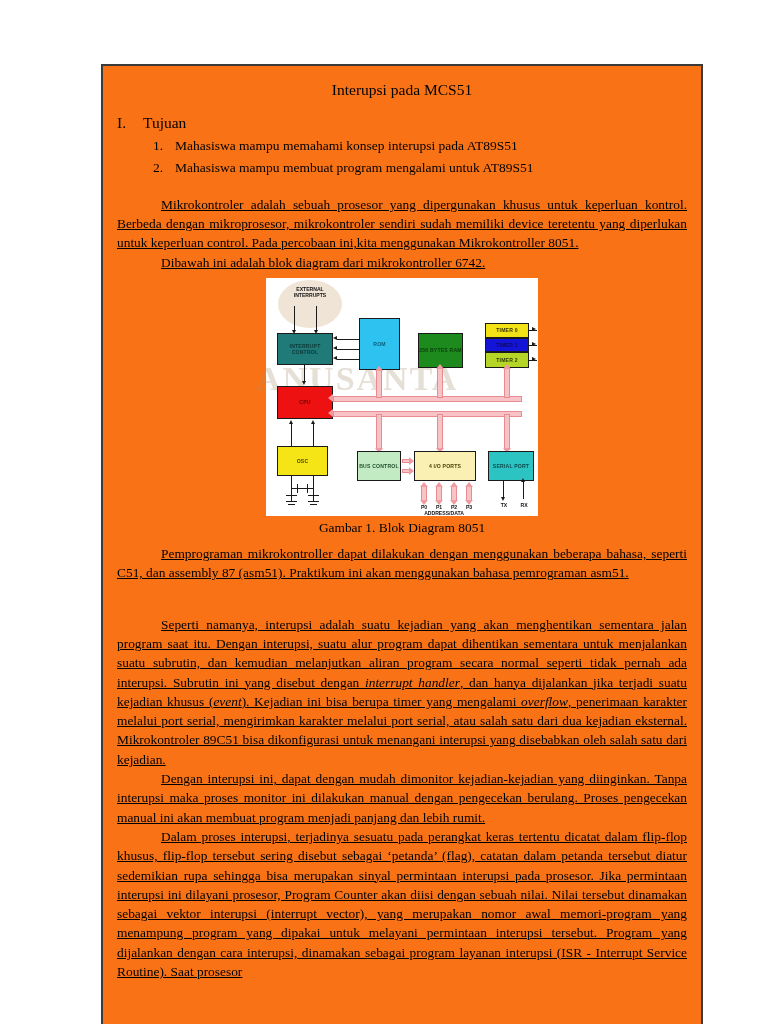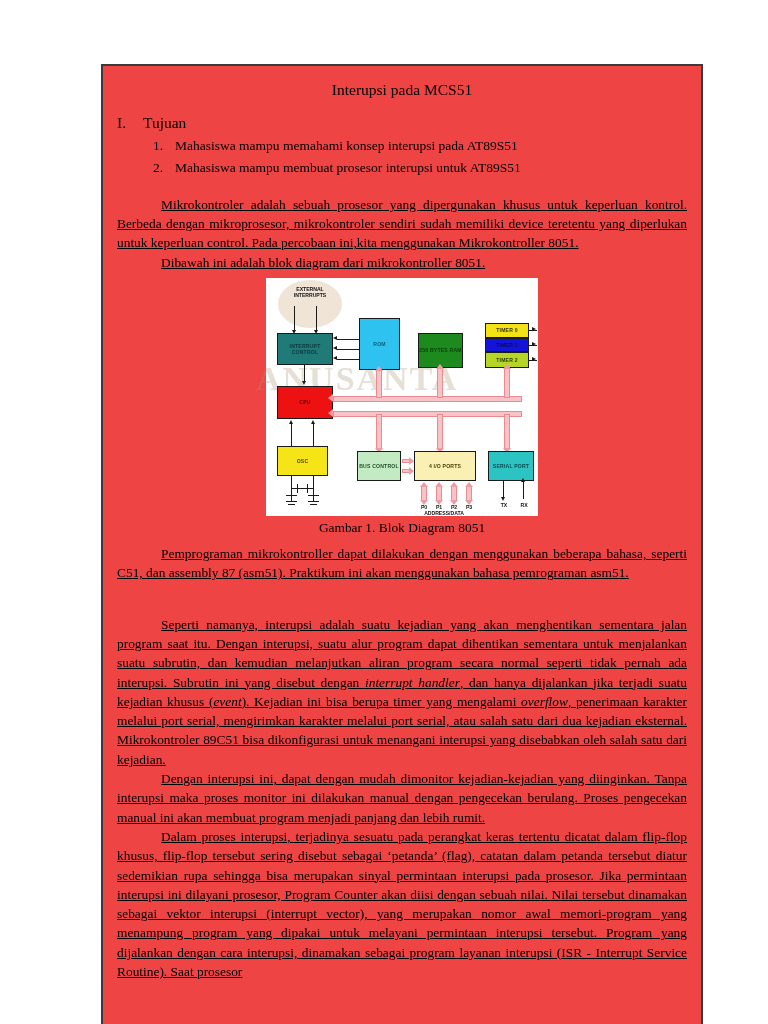--- a/index.html
+++ b/index.html
@@ -27,21 +27,21 @@
     left: 0; top: 0;
     width: 768px; height: 1024px;
     background: #ffffff;
   }
   .doc-page {
     position: absolute;
     left: 101px;
     top: 64px;
     width: 602px;
     height: 960px;
-    background: #ef4444;
+    background: #f97316;
     border-left: 2px solid #3a3a3a;
     border-top: 2px solid #3a3a3a;
     border-right: 2px solid #3a3a3a;
     border-bottom: none;
     box-sizing: border-box;
     padding: 10px 14px 0 14px;
     overflow: hidden;
   }
   .doc-title {
     text-align: center;
@@ -225,29 +225,29 @@
       <span>Tujuan</span>
     </div>
 
     <ul class="num-list">
       <li>
         <span class="li-num">1.</span>
         <span>Mahasiswa mampu memahami konsep interupsi pada AT89S51</span>
       </li>
       <li>
         <span class="li-num">2.</span>
-        <span>Mahasiswa mampu membuat prosesor interupsi untuk AT89S51</span>
+        <span>Mahasiswa mampu membuat program mengalami untuk AT89S51</span>
       </li>
     </ul>
 
     <div class="gap-md"></div>
 
 
     <p class="body indent">Mikrokontroler adalah sebuah prosesor yang dipergunakan khusus untuk keperluan kontrol. Berbeda dengan mikroprosesor, mikrokontroler sendiri sudah memiliki device teretentu yang diperlukan untuk keperluan control. Pada percobaan ini,kita menggunakan Mikrokontroller 8051.</p>
-    <p class="body indent">Dibawah ini adalah blok diagram dari mikrokontroller 8051.</p>
+    <p class="body indent">Dibawah ini adalah blok diagram dari mikrokontroller 6742.</p>
 
     <div class="diagram">
 
       <div class="wm-blob" style="left:12px; top:2px; width:64px; height:48px;"></div>
       <div class="wm" style="left:-10px; top:82px;">ANUSANTA</div>
 
       <div class="lbl" style="left:16px; top:8px; width:56px;">
         <span>EXTERNAL INTERRUPTS</span>
       </div>
 

